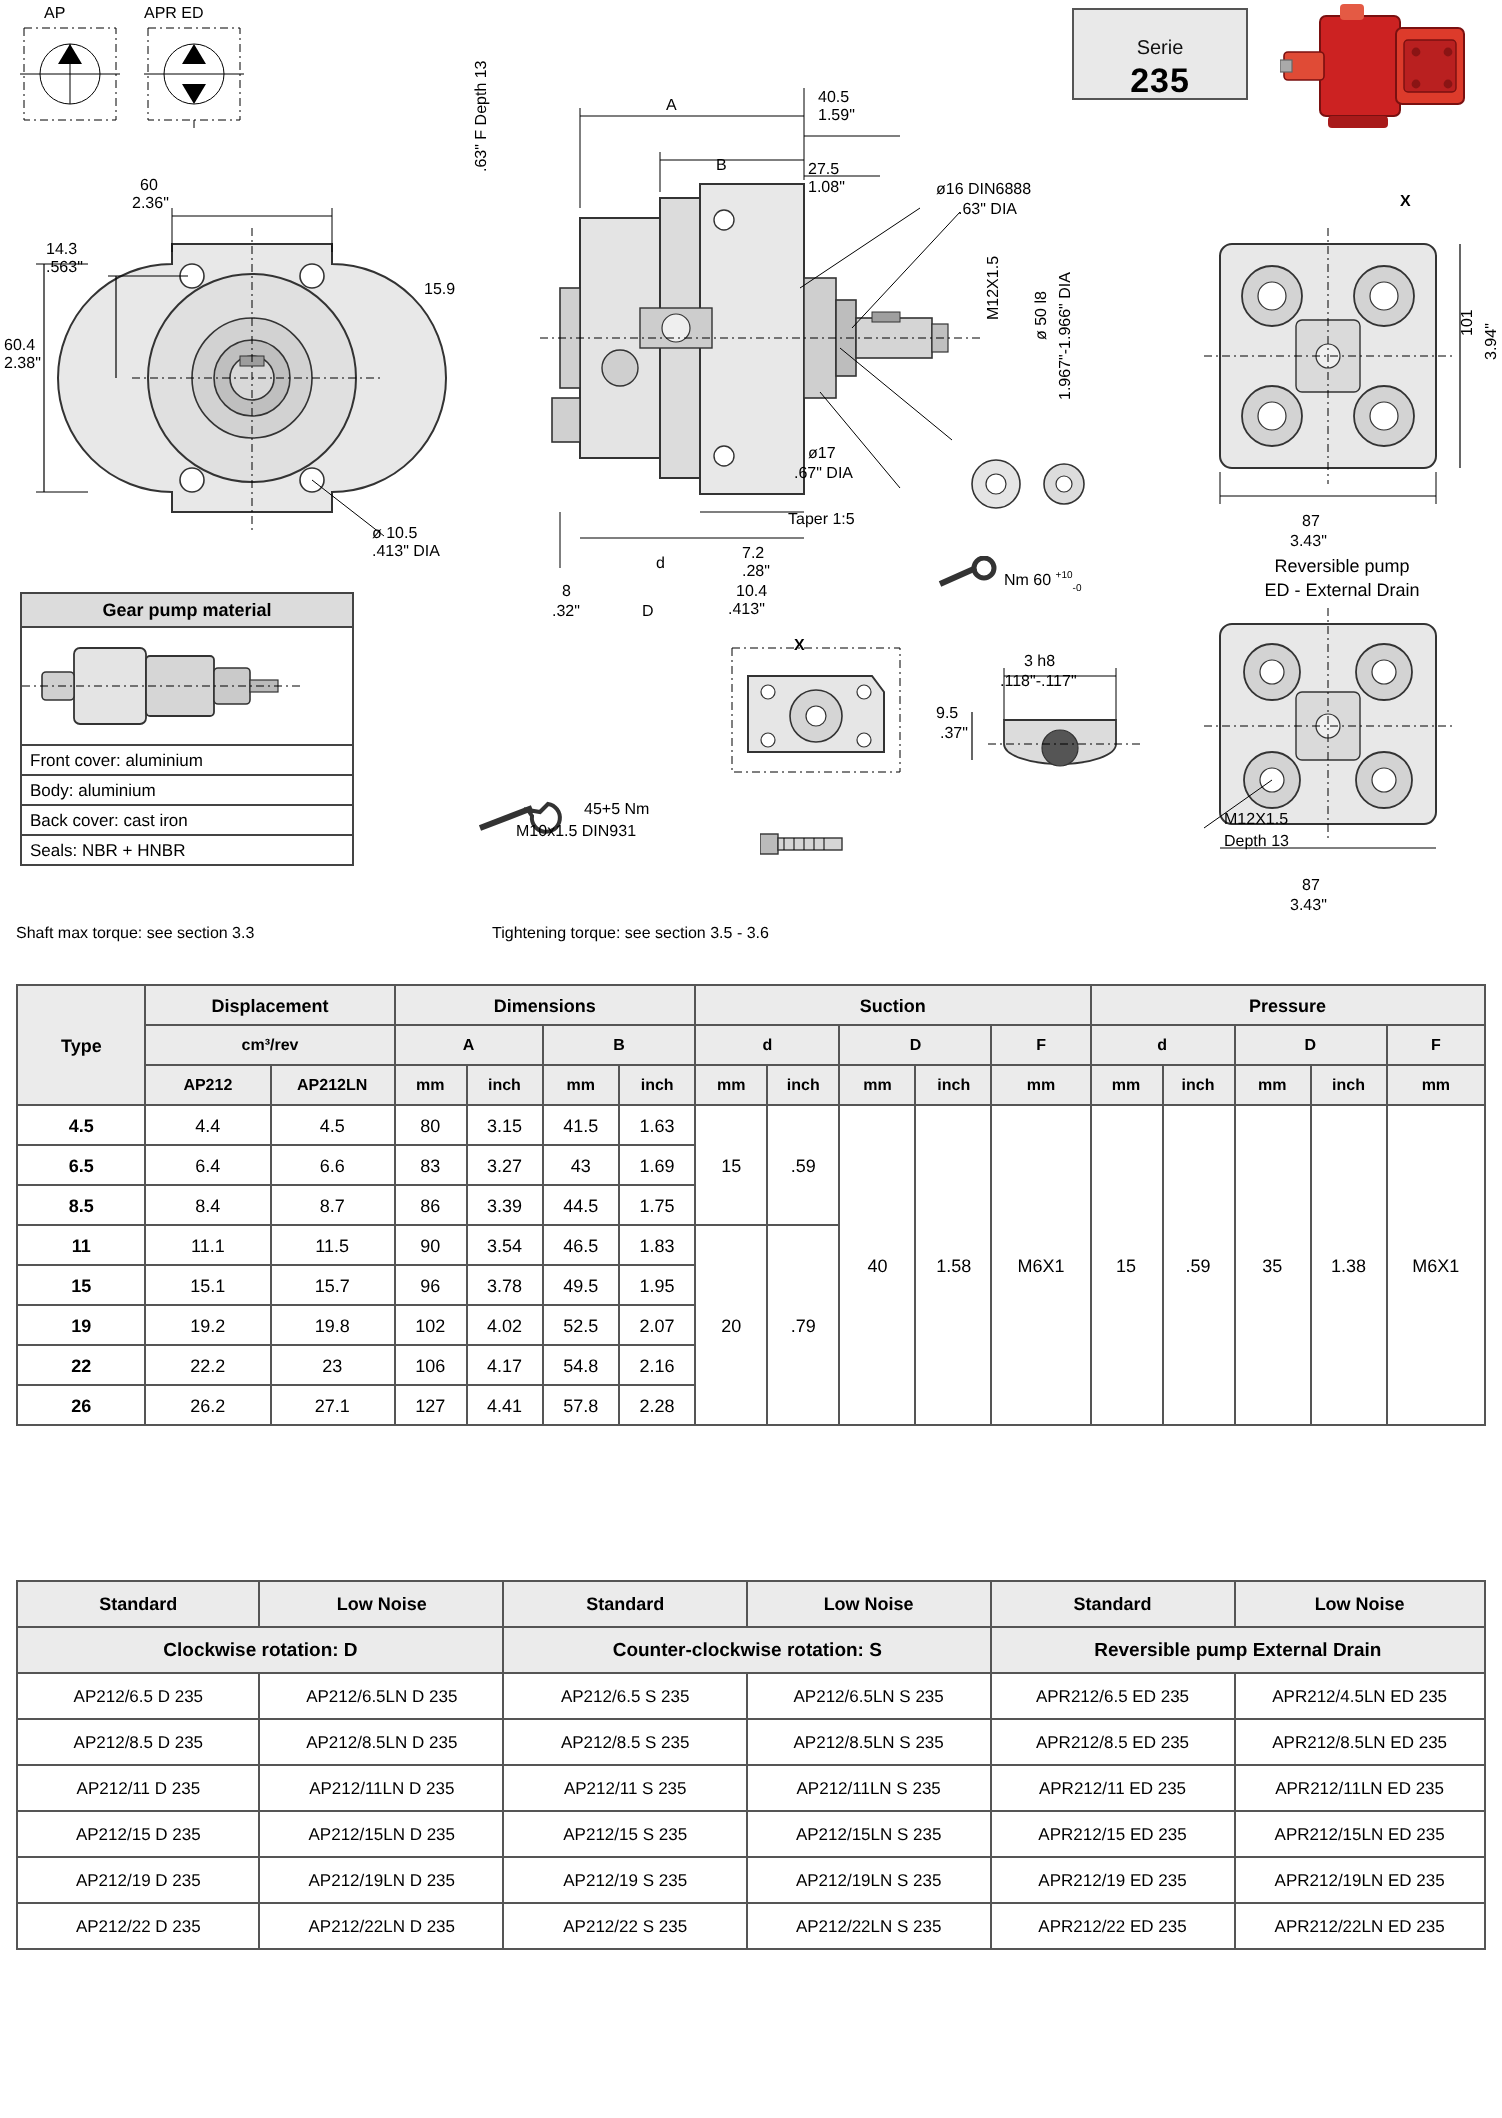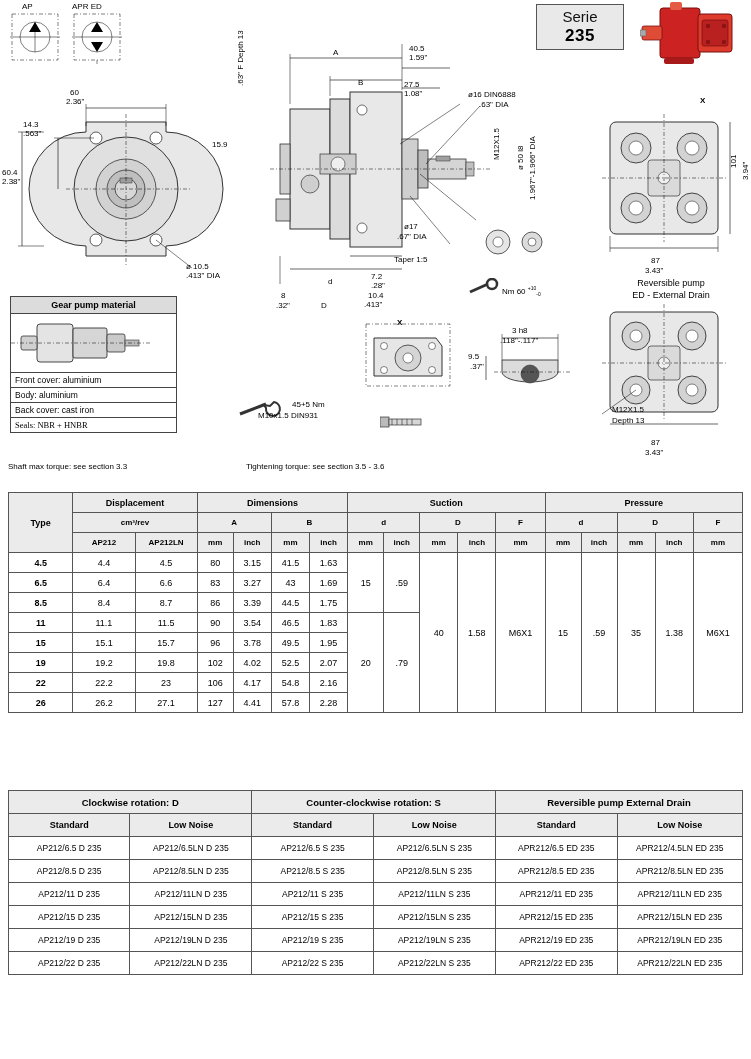--- a/index.html
+++ b/index.html
@@ -9,29 +9,29 @@
   
   .abs{position:absolute;}
   .lbl{font-size:8px;line-height:9px;color:#000;white-space:nowrap;}
   .lbl-b{font-size:8px;line-height:9px;font-weight:bold;white-space:nowrap;}
   .dim{stroke:#000;stroke-width:.6;fill:none;}
   .thin{stroke:#000;stroke-width:.5;fill:none;}
   .dash{stroke:#000;stroke-width:.5;fill:none;stroke-dasharray:4 2 1 2;}
 
   
   .serie-box{left:536px;top:4px;width:86px;height:44px;border:1px solid #555;background:#e9e9e9;text-align:center;}
-  .serie-top{font-size:15px;padding-top:3px;color:#111;}
+  .serie-top{font-size:10px;padding-top:14px;color:#111;}
   .serie-num{font-size:17px;font-weight:bold;letter-spacing:.5px;margin-top:1px;}
 
   
   .mat{left:10px;top:296px;width:165px;border:1px solid #444;}
   .mat .hd{background:#dcdcdc;font-size:9px;font-weight:bold;text-align:center;padding:3px 0;border-bottom:1px solid #444;}
   .mat .pic{height:58px;border-bottom:1px solid #444;position:relative;background:#fff;}
   .mat .row{font-size:8.5px;padding:2px 4px;border-bottom:1px solid #444;}
-  .mat .row:last-child{border-bottom:none;font-family:Liberation Serif, serif;}
+  .mat .row:last-child{border-bottom:none;}
   .note{font-size:8px;}
 
   
   table{border-collapse:collapse;}
   .spec{position:absolute;left:8px;top:492px;width:735px;font-size:9px;}
   .spec td,.spec th{border:1px solid #555;text-align:center;padding:0;height:19px;}
   .spec th{background:#ebebeb;font-weight:bold;font-size:9px;}
   .spec td.type{font-weight:bold;}
   .spec .sub{font-size:8px;font-weight:bold;background:#ebebeb;}
 
@@ -437,33 +437,33 @@
       <td>4.41</td>
       <td>57.8</td>
       <td>2.28</td>
     </tr>
   </tbody>
     </table>
 
   <table class="ord">
     <tbody>
         <tr>
-      <th colspan="2">Clockwise rotation: D</th>
-      <th colspan="2">Counter-clockwise rotation: S</th>
-      <th colspan="2">Reversible pump External Drain</th>
-    </tr>
-    <tr>
       <th class="sub" style="width:122px;">Standard</th>
       <th class="sub" style="width:122px;">Low Noise</th>
       <th class="sub" style="width:122px;">Standard</th>
       <th class="sub" style="width:122px;">Low Noise</th>
       <th class="sub" style="width:122px;">Standard</th>
       <th class="sub" style="width:125px;">Low Noise</th>
     </tr>
     <tr>
+      <th colspan="2">Clockwise rotation: D</th>
+      <th colspan="2">Counter-clockwise rotation: S</th>
+      <th colspan="2">Reversible pump External Drain</th>
+    </tr>
+    <tr>
       <td>AP212/6.5 D 235</td>
       <td>AP212/6.5LN D 235</td>
       <td>AP212/6.5 S 235</td>
       <td>AP212/6.5LN S 235</td>
       <td>APR212/6.5 ED 235</td>
       <td>APR212/4.5LN ED 235</td>
     </tr>
     <tr>
       <td>AP212/8.5 D 235</td>
       <td>AP212/8.5LN D 235</td>

